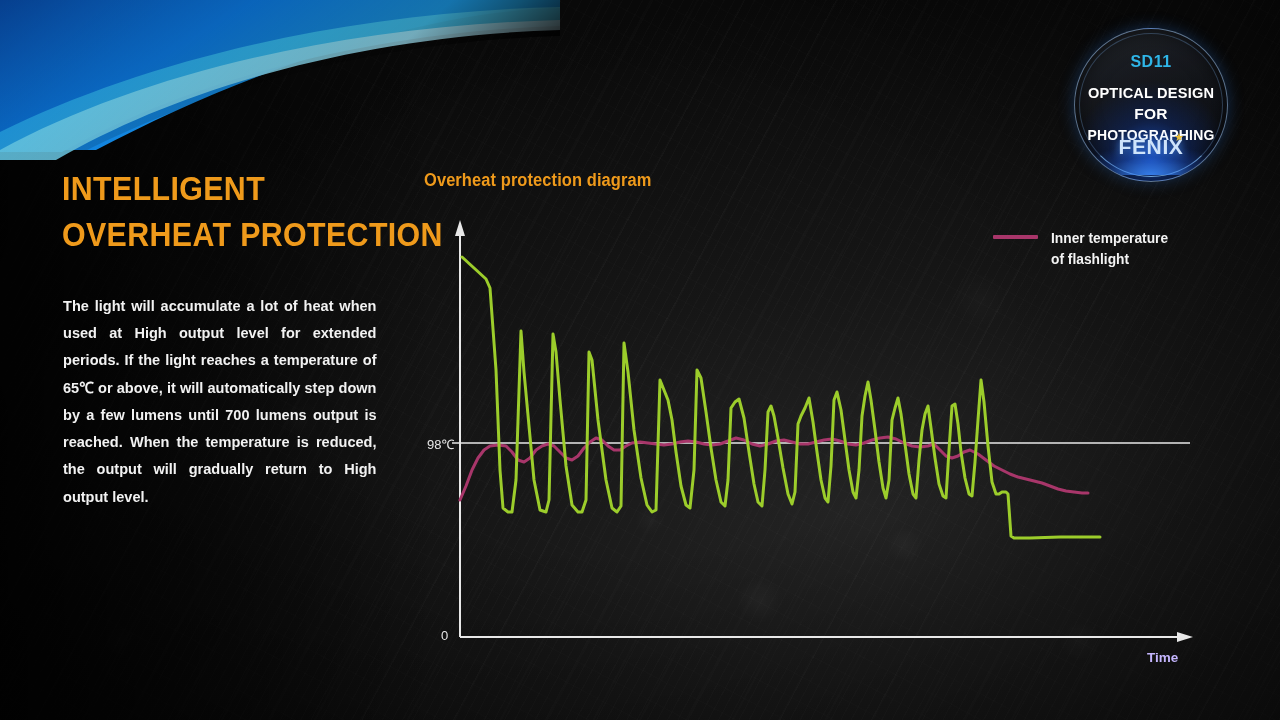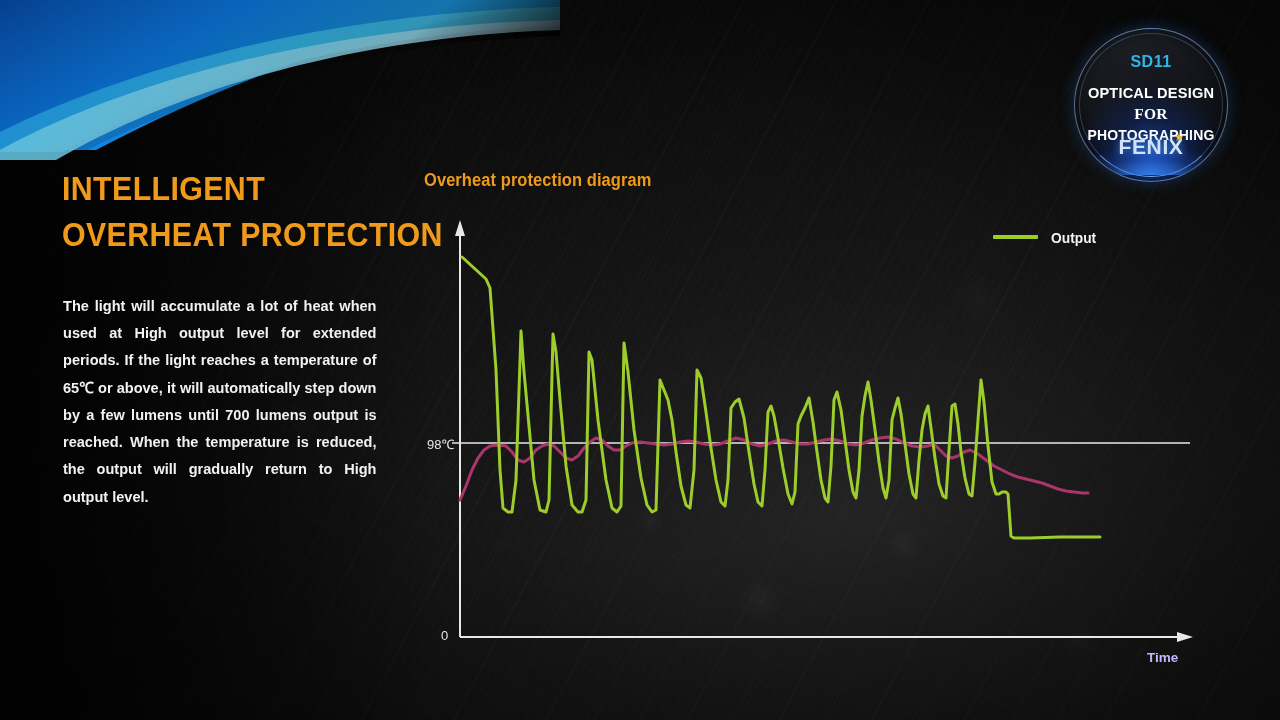--- a/index.html
+++ b/index.html
@@ -171,21 +171,21 @@
     font-size: 16px; font-weight: bold; letter-spacing: 0.5px;
   }
   .badge-l1, .badge-l2, .badge-l3 {
     position: absolute; left: 0; right: 0;
     text-align: center;
     color: #ffffff;
     font-weight: bold;
     letter-spacing: 0.2px;
   }
   .badge-l1 { top: 55px; font-size: 15.5px; transform: scaleX(0.94); }
-  .badge-l2 { top: 76px; font-size: 15.5px; font-family: Liberation Serif, serif; }
+  .badge-l2 { top: 76px; font-size: 15.5px; }
   .badge-l3 { top: 97px; font-size: 15.5px; transform: scaleX(0.90); }
   .badge-fenix {
     position: absolute; left: 0; right: 0; bottom: 22px;
     text-align: center;
     color: #cfe4fb;
     font-size: 21px;
     font-weight: bold;
     letter-spacing: 0.6px;
     text-shadow: 0 0 8px rgba(90,160,255,0.75);
   }
@@ -261,22 +261,23 @@
     <polyline id="series-temperature" fill="none" stroke="#a8366a" stroke-width="3" stroke-linejoin="round" stroke-linecap="round" points="460,500 466,486 472,470 478,458 484,450 490,446 498,445 506,446 512,452 518,460 524,462 530,458 536,450 542,446 548,444 554,446 560,452 566,458 572,460 578,456 584,448 590,442 596,438 602,440 608,446 614,450 620,450 626,446 632,443 640,442 648,443 656,444 664,445 672,444 680,442 688,441 696,442 704,444 712,445 720,444 728,441 736,438 744,440 752,444 760,446 768,444 776,441 784,440 792,442 800,444 808,444 816,442 824,440 832,439 840,441 848,444 856,445 864,443 872,440 880,438 888,437 896,439 904,443 912,446 920,447 928,446 934,444 940,450 946,456 952,458 958,456 964,452 970,450 978,454 986,460 994,466 1002,470 1010,474 1018,477 1026,479 1034,481 1042,483 1050,486 1058,489 1066,491 1074,492 1082,493 1088,493"></polyline>
     <polyline id="series-output" fill="none" stroke="#9ccd2b" stroke-width="3" stroke-linejoin="round" stroke-linecap="round" points="462,257 474,268 486,279 490,288 496,370 500,470 503,508 508,512 512,512 516,480 521,331 524,372 534,480 540,510 546,512 549,500 553,334 556,352 560,400 566,466 572,505 578,512 582,512 586,500 589,352 592,360 598,420 606,480 612,508 617,512 621,506 624,343 628,372 634,430 641,478 647,505 652,512 656,510 660,380 664,390 668,400 672,420 676,452 681,486 686,505 690,508 694,470 697,370 701,378 706,412 711,448 716,480 721,502 725,506 728,480 731,408 735,402 739,399 744,418 749,452 754,484 758,502 762,506 765,470 768,412 771,406 774,416 778,438 783,468 788,494 792,504 795,492 798,424 801,416 805,408 809,398 813,422 817,452 821,480 825,498 828,502 831,466 834,400 837,392 841,410 845,440 849,470 853,492 856,498 859,470 862,416 865,396 868,382 871,400 875,430 879,462 883,488 886,498 889,480 892,420 895,408 898,398 901,414 905,444 909,474 913,494 916,498 919,460 922,430 925,414 928,406 931,428 935,458 939,484 943,496 946,498 949,450 952,406 955,404 958,424 961,452 965,478 969,494 972,496 975,462 978,420 981,380 984,402 988,446 992,482 996,494 999,494 1002,492 1006,492 1008,494 1011,536 1014,538 1030,538 1060,537 1080,537 1100,537"></polyline>
   </svg>
 
   <div class="axis-label label-65">98℃</div>
   <div class="axis-label label-0">0</div>
   <div class="axis-label label-time">Time</div>
 
   <div class="legend">
     <div class="legend-row">
-      <div class="legend-swatch" id="sw1" style="background: rgb(156, 205, 43);"></div>
-      <div class="legend-label">Output</div>
+      <div class="legend-swatch" id="sw0" style="background: rgb(168, 54, 106);"></div>
+      <div class="legend-label">Inner temperature
+of flashlight</div>
     </div>
   </div>
 
   <div class="badge">
     <div class="badge-arc"></div>
     <div class="badge-glow"></div>
     <div class="badge-sd">SD11</div>
     <div class="badge-l1">OPTICAL DESIGN</div>
     <div class="badge-l2">FOR</div>
     <div class="badge-l3">PHOTOGRAPHING</div>

